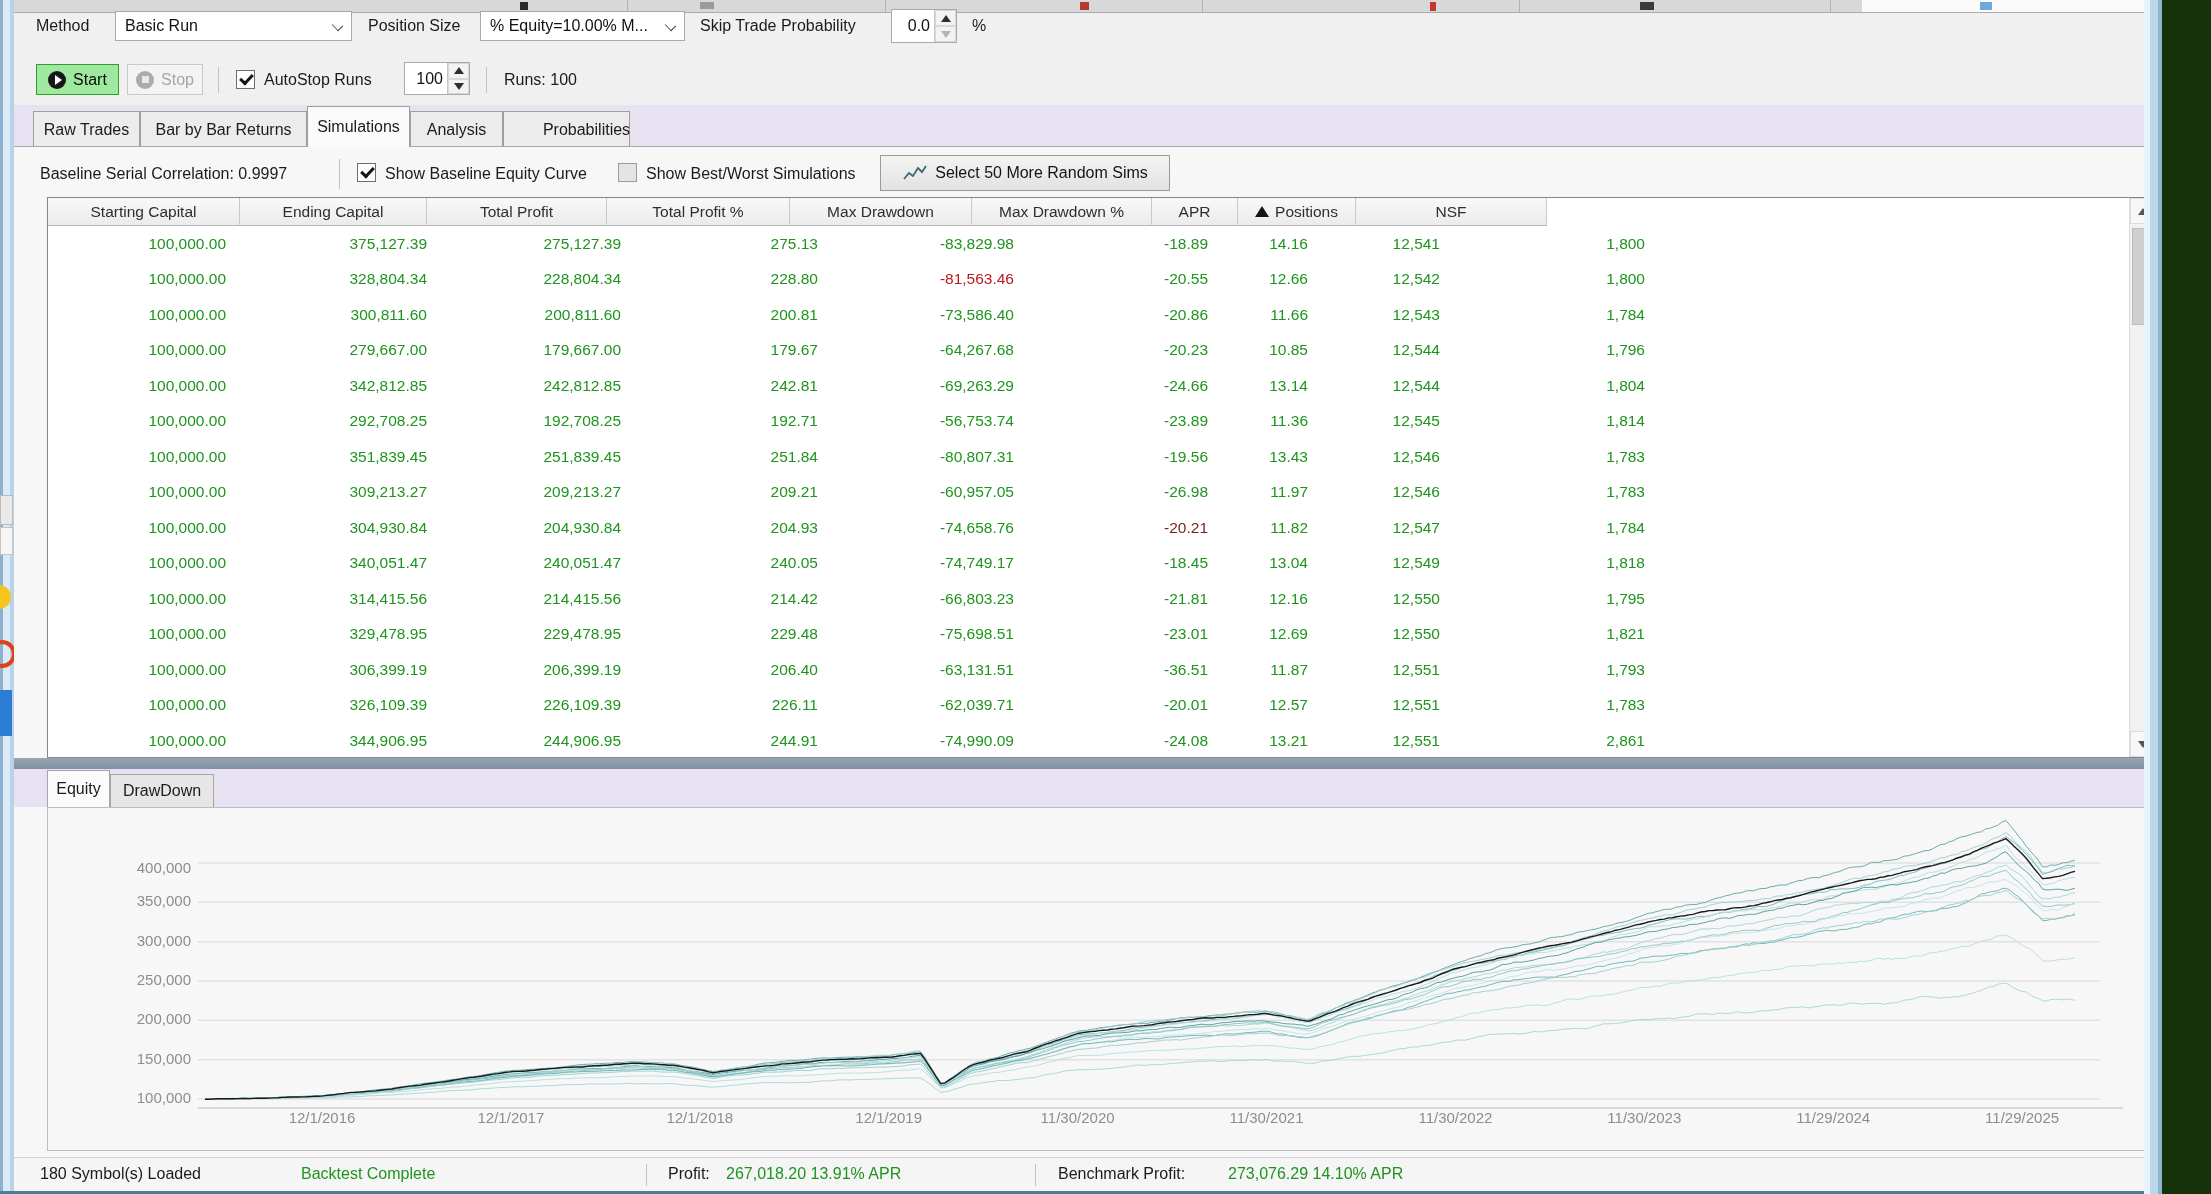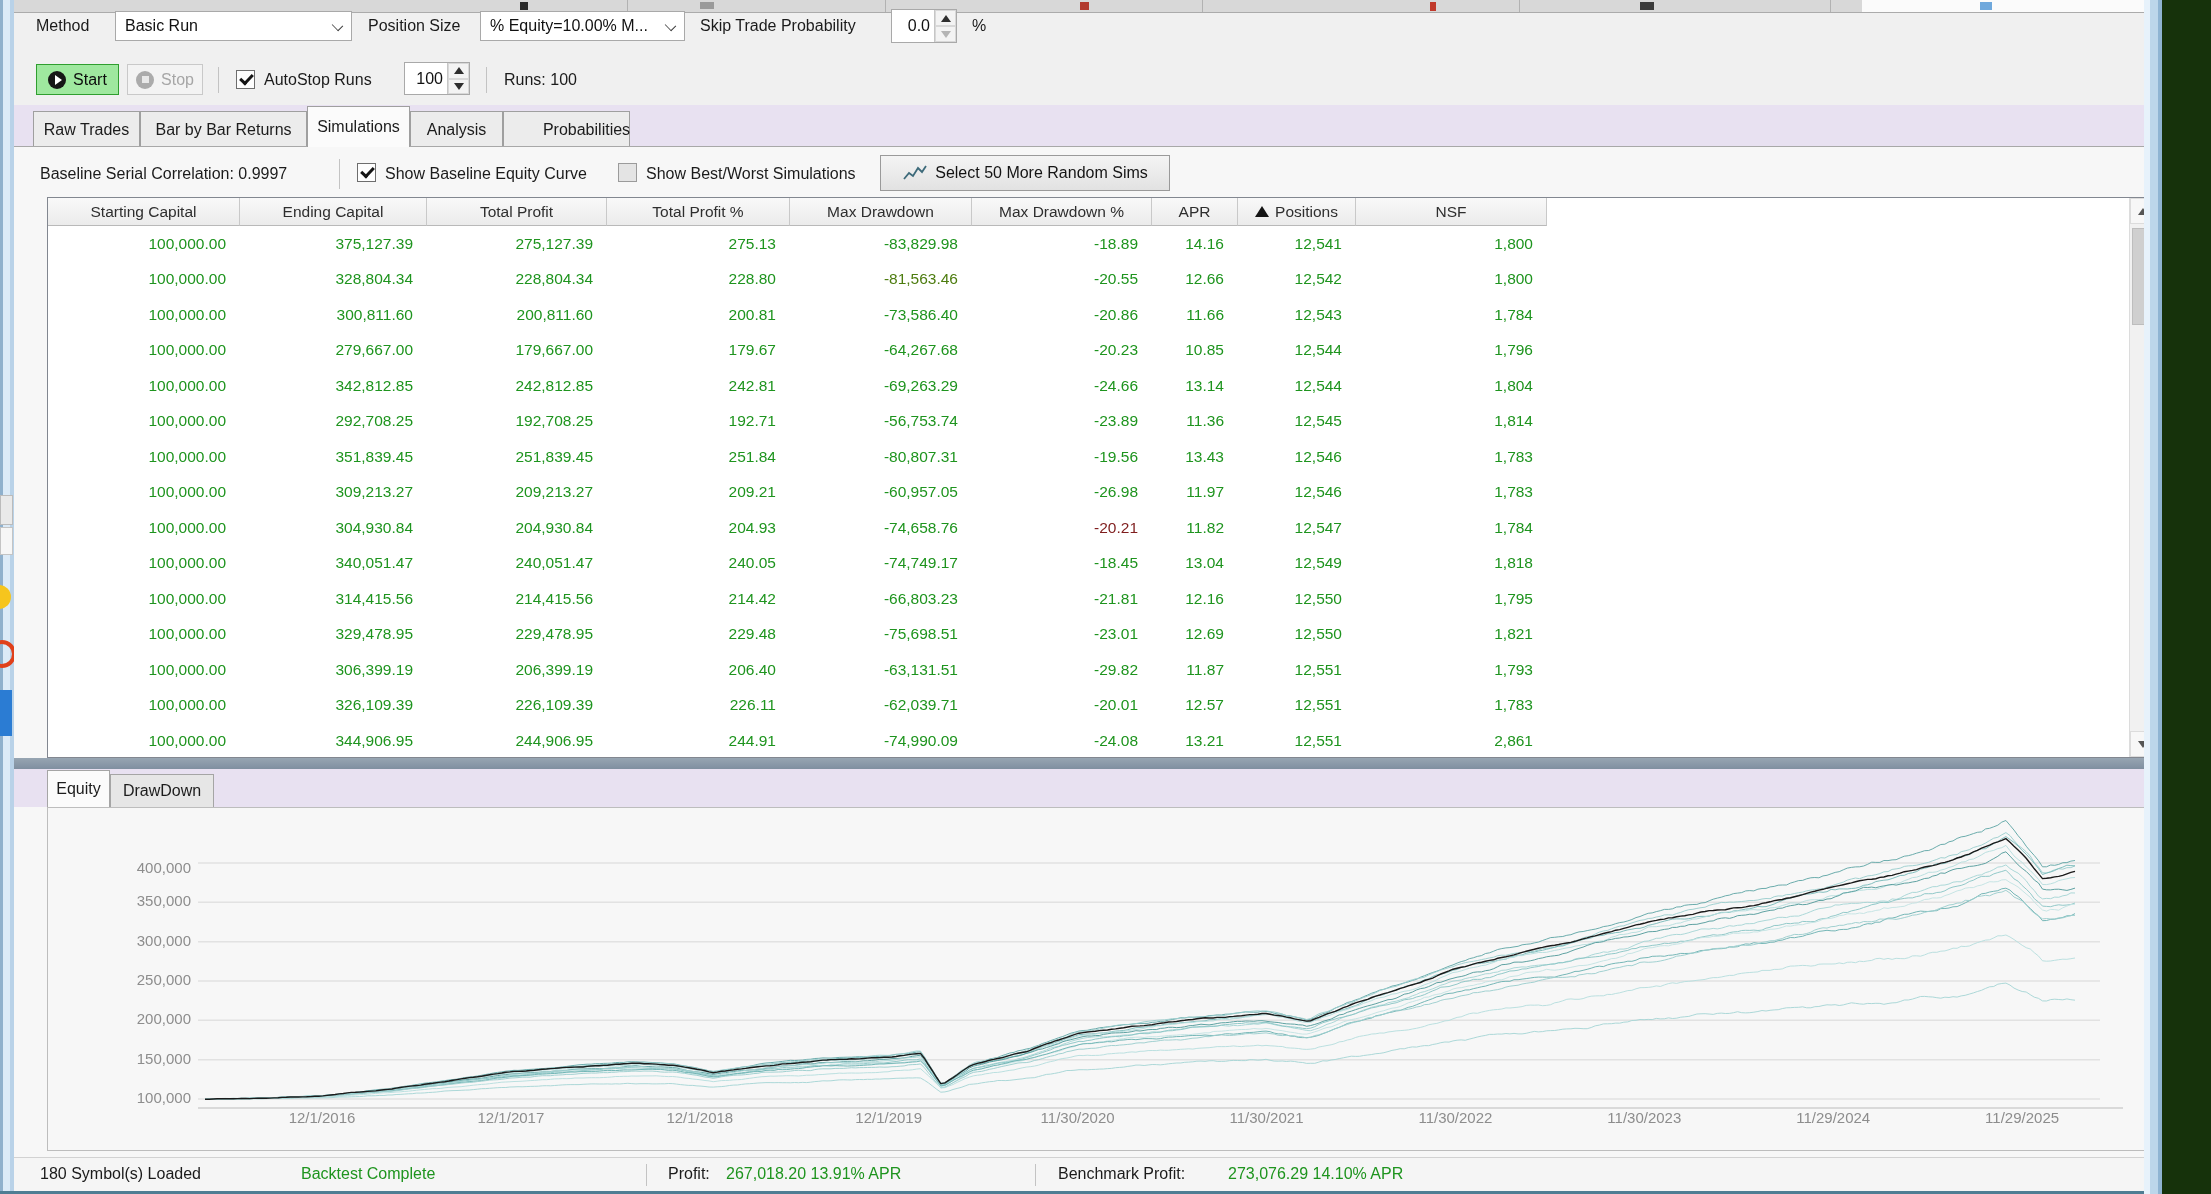--- a/index.html
+++ b/index.html
@@ -65,21 +65,21 @@
   .tab.active{height:41px;background:#fbfbfb;z-index:3;}
   #sim-panel{position:absolute;left:0;top:146px;width:2130px;height:1011px;background:#f7f7f7;border-top:1px solid #a8a8a8;}
 
   
   #grid{position:absolute;left:33px;top:50px;width:2110px;height:561px;background:#fff;border:1px solid #828790;box-sizing:border-box;}
   #grid-header{position:absolute;left:0;top:0;height:28px;display:flex;}
   .hcell{box-sizing:border-box;height:28px;background:linear-gradient(#f9f9f9,#ebebeb);border-right:1px solid #c9c9c9;
     border-bottom:1px solid #b9b9b9;display:flex;align-items:center;justify-content:center;font-size:15.5px;color:#2e2e2e;gap:6px;}
   .sort-asc{width:0;height:0;border-left:7px solid transparent;border-right:7px solid transparent;border-bottom:11px solid #141414;}
   #grid-body{position:absolute;left:0;top:28px;display:flex;flex-direction:column;}
-  .grow{display:flex;height:35.5px;}
+  .grow{display:flex;height:35.5px;gap:14px;}
   .gcell{box-sizing:border-box;display:flex;align-items:center;justify-content:flex-end;padding-right:14px;font-size:15.5px;}
 
   
   #grid-scroll{position:absolute;right:0;top:0;bottom:0;width:26px;background:#f1f1f1;border-left:1px solid #dcdcdc;}
   .sc-btn{position:absolute;left:0;width:26px;height:26px;background:#f7f7f7;border:1px solid #dcdcdc;box-sizing:border-box;
     display:flex;align-items:center;justify-content:center;}
   .sc-up{width:0;height:0;border-left:5px solid transparent;border-right:5px solid transparent;border-bottom:7px solid #555;}
   .sc-dn{width:0;height:0;border-left:5px solid transparent;border-right:5px solid transparent;border-top:7px solid #555;}
   #scroll-thumb{position:absolute;left:2px;top:30px;width:21px;height:95px;background:#cfcfcf;border:1px solid #bdbdbd;}
 
@@ -258,21 +258,21 @@
               <div class="gcell" style="width: 180px; color: rgb(30, 148, 30);">-18.89</div>
               <div class="gcell" style="width: 86px; color: rgb(30, 148, 30);">14.16</div>
               <div class="gcell" style="width: 118px; color: rgb(30, 148, 30);">12,541</div>
               <div class="gcell" style="width: 191px; color: rgb(30, 148, 30);">1,800</div>
             </div>
             <div class="grow">
               <div class="gcell" style="width: 192px; color: rgb(30, 148, 30);">100,000.00</div>
               <div class="gcell" style="width: 187px; color: rgb(30, 148, 30);">328,804.34</div>
               <div class="gcell" style="width: 180px; color: rgb(30, 148, 30); text-align: right;">228,804.34</div>
               <div class="gcell" style="width: 183px; color: rgb(30, 148, 30);">228.80</div>
-              <div class="gcell" style="width: 182px; color: #4d7c0f;">-81,563.46</div>
+              <div class="gcell" style="width: 182px; color: #b91c1c;">-81,563.46</div>
               <div class="gcell" style="width: 180px; color: rgb(30, 148, 30);">-20.55</div>
               <div class="gcell" style="width: 86px; color: rgb(30, 148, 30);">12.66</div>
               <div class="gcell" style="width: 118px; color: rgb(30, 148, 30);">12,542</div>
               <div class="gcell" style="width: 191px; color: rgb(30, 148, 30);">1,800</div>
             </div>
             <div class="grow">
               <div class="gcell" style="width: 192px; color: rgb(30, 148, 30);">100,000.00</div>
               <div class="gcell" style="width: 187px; color: rgb(30, 148, 30);">300,811.60</div>
               <div class="gcell" style="width: 180px; color: rgb(30, 148, 30);">200,811.60</div>
               <div class="gcell" style="width: 183px; color: rgb(30, 148, 30);">200.81</div>
@@ -380,21 +380,21 @@
               <div class="gcell" style="width: 86px; color: rgb(30, 148, 30);">12.69</div>
               <div class="gcell" style="width: 118px; color: rgb(30, 148, 30);">12,550</div>
               <div class="gcell" style="width: 191px; color: rgb(30, 148, 30);">1,821</div>
             </div>
             <div class="grow">
               <div class="gcell" style="width: 192px; color: rgb(30, 148, 30);">100,000.00</div>
               <div class="gcell" style="width: 187px; color: rgb(30, 148, 30);">306,399.19</div>
               <div class="gcell" style="width: 180px; color: rgb(30, 148, 30);">206,399.19</div>
               <div class="gcell" style="width: 183px; color: rgb(30, 148, 30);">206.40</div>
               <div class="gcell" style="width: 182px; color: rgb(30, 148, 30);">-63,131.51</div>
-              <div class="gcell" style="width: 180px; color: rgb(30, 148, 30);">-29.82</div>
+              <div class="gcell" style="width: 180px; color: rgb(30, 148, 30);">-36.51</div>
               <div class="gcell" style="width: 86px; color: rgb(30, 148, 30);">11.87</div>
               <div class="gcell" style="width: 118px; color: rgb(30, 148, 30);">12,551</div>
               <div class="gcell" style="width: 191px; color: rgb(30, 148, 30);">1,793</div>
             </div>
             <div class="grow">
               <div class="gcell" style="width: 192px; color: rgb(30, 148, 30);">100,000.00</div>
               <div class="gcell" style="width: 187px; color: rgb(30, 148, 30);">326,109.39</div>
               <div class="gcell" style="width: 180px; color: rgb(30, 148, 30);">226,109.39</div>
               <div class="gcell" style="width: 183px; color: rgb(30, 148, 30);">226.11</div>
               <div class="gcell" style="width: 182px; color: rgb(30, 148, 30);">-62,039.71</div>

